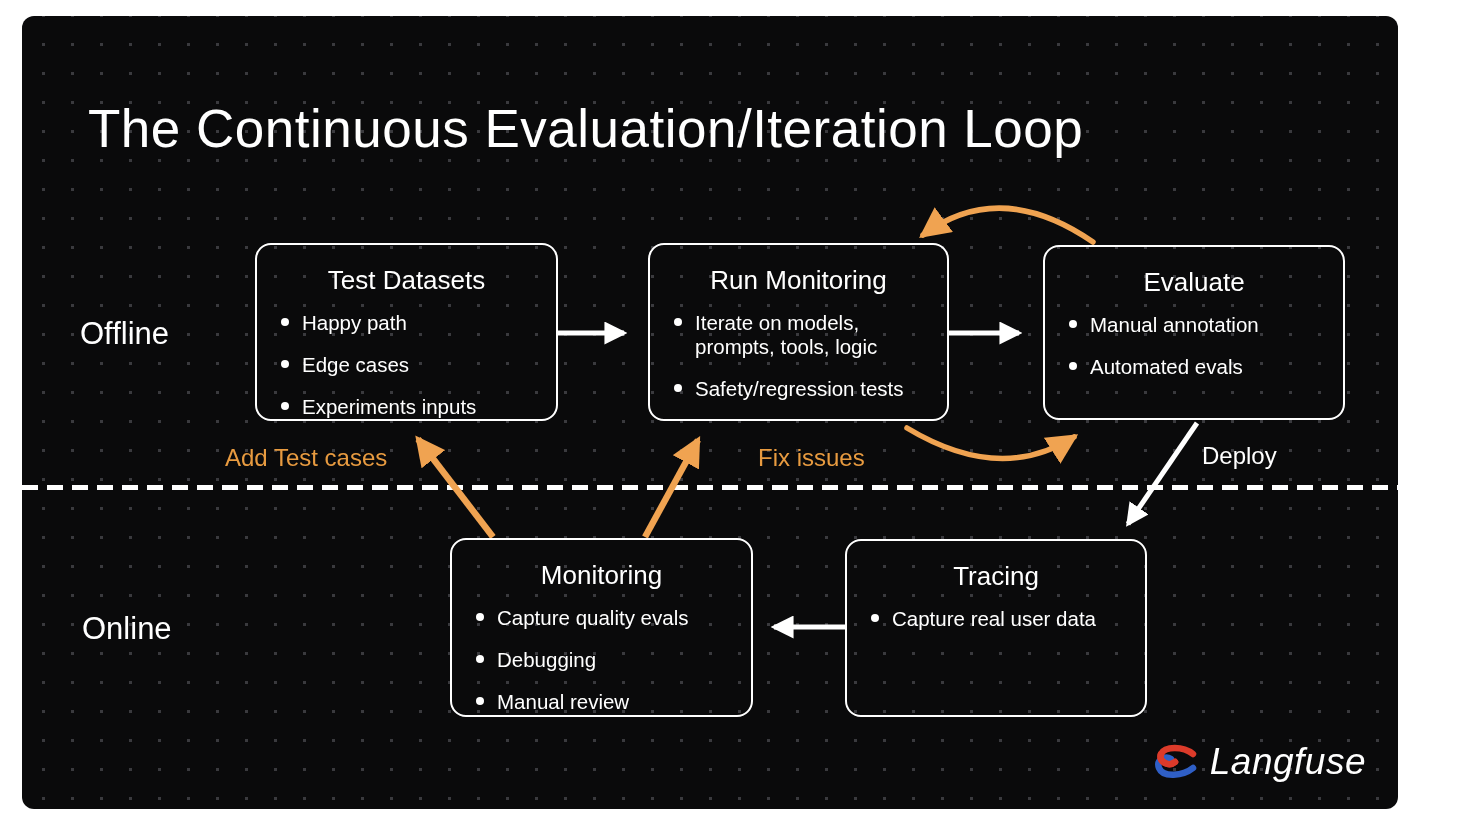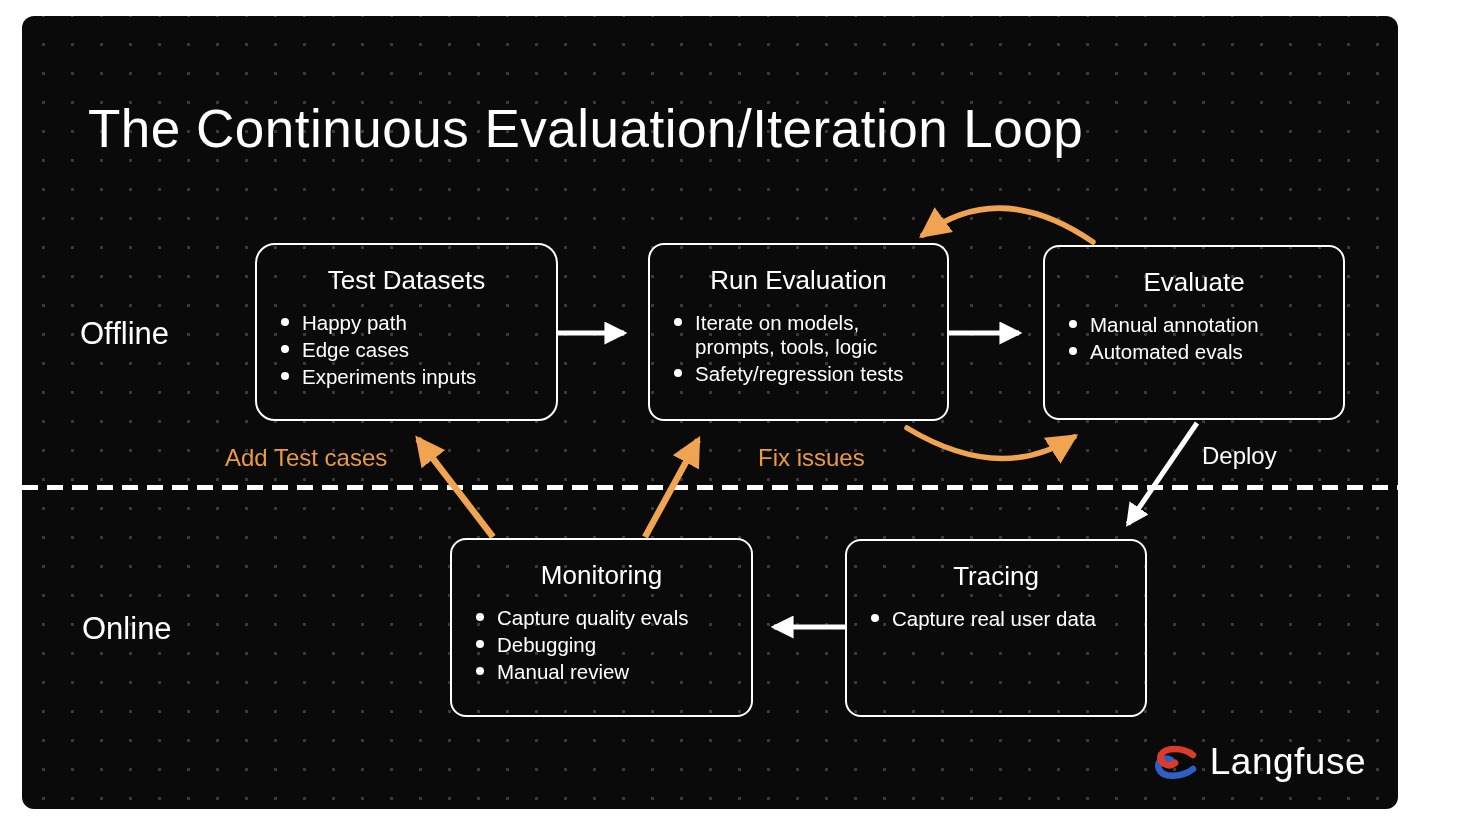--- a/index.html
+++ b/index.html
@@ -25,40 +25,40 @@
   #lane-offline{left:58px;top:300px;}
   #lane-online{left:60px;top:595px;}
   .divider{
     position:absolute;left:0;top:469px;width:1408px;height:5px;
     background:repeating-linear-gradient(90deg,#ffffff 0 16px,transparent 16px 25px);
   }
   .node{
     position:absolute;border:2.5px solid #ffffff;border-radius:16px;background:transparent;
     box-sizing:border-box;
   }
-  #box-test-datasets{left:233px;top:227px;width:303px;height:178px;border-radius:20px;}
+  #box-test-datasets{left:233px;top:227px;width:303px;height:178px;}
   #box-run-experiments{left:626px;top:227px;width:301px;height:178px;}
   #box-evaluate{left:1021px;top:229px;width:302px;height:175px;}
   #box-monitoring{left:428px;top:522px;width:303px;height:179px;}
   #box-tracing{left:823px;top:523px;width:302px;height:178px;}
   .node-title{
     margin-top:20px;text-align:center;color:#ffffff;font-size:26px;font-weight:500;
   }
-  .bullets{margin-top:15px;padding:0 14px 0 24px;display:flex;flex-direction:column;gap:3px;}
+  .bullets{margin-top:15px;padding:0 14px 0 24px;display:flex;flex-direction:column;gap:18px;}
   .bullet{display:flex;gap:13px;color:#ffffff;font-size:20.5px;line-height:1.18;font-weight:400;}
   .bullet .dot{width:8px;height:8px;border-radius:50%;background:#ffffff;flex:none;margin-top:7px;}
   svg.overlay{position:absolute;left:0;top:0;width:1408px;height:793px;pointer-events:none;}
   .edge-label{position:absolute;font-size:24px;font-weight:400;white-space:nowrap;}
   .edge-label.orange{color:#e89b40;text-align:center;}
   .edge-label.white{color:#ffffff;}
   #label-add-test-cases{left:203px;top:428px;}
   #label-fix-issues{left:716px;top:428px;margin-left:20px;}
   #label-deploy{left:1180px;top:426px;}
   .logo{
-    position:absolute;right:32px;bottom:26px;display:flex;align-items:flex-end;gap:13px;
+    position:absolute;right:32px;bottom:26px;display:flex;align-items:center;gap:13px;font-style:italic;
   }
   .logo-text{color:#ffffff;font-size:37px;font-weight:400;letter-spacing:0.5px;}
 </style>
 </head>
 <body>
 
 <div class="canvas">
 
   <div class="title">The Continuous Evaluation/Iteration Loop</div>
 
@@ -104,21 +104,21 @@
           <span>Edge cases</span>
         </div>
       <div class="bullet">
           <span class="dot"></span>
           <span>Experiments inputs</span>
         </div>
     </div>
   </div>
 
   <div class="node" id="box-run-experiments">
-    <div class="node-title">Run Evaluation</div>
+    <div class="node-title">Run Monitoring</div>
     <div class="bullets">
       <div class="bullet">
           <span class="dot"></span>
           <span>Iterate on models, prompts, tools, logic</span>
         </div>
       <div class="bullet">
           <span class="dot"></span>
           <span>Safety/regression tests</span>
         </div>
     </div>

